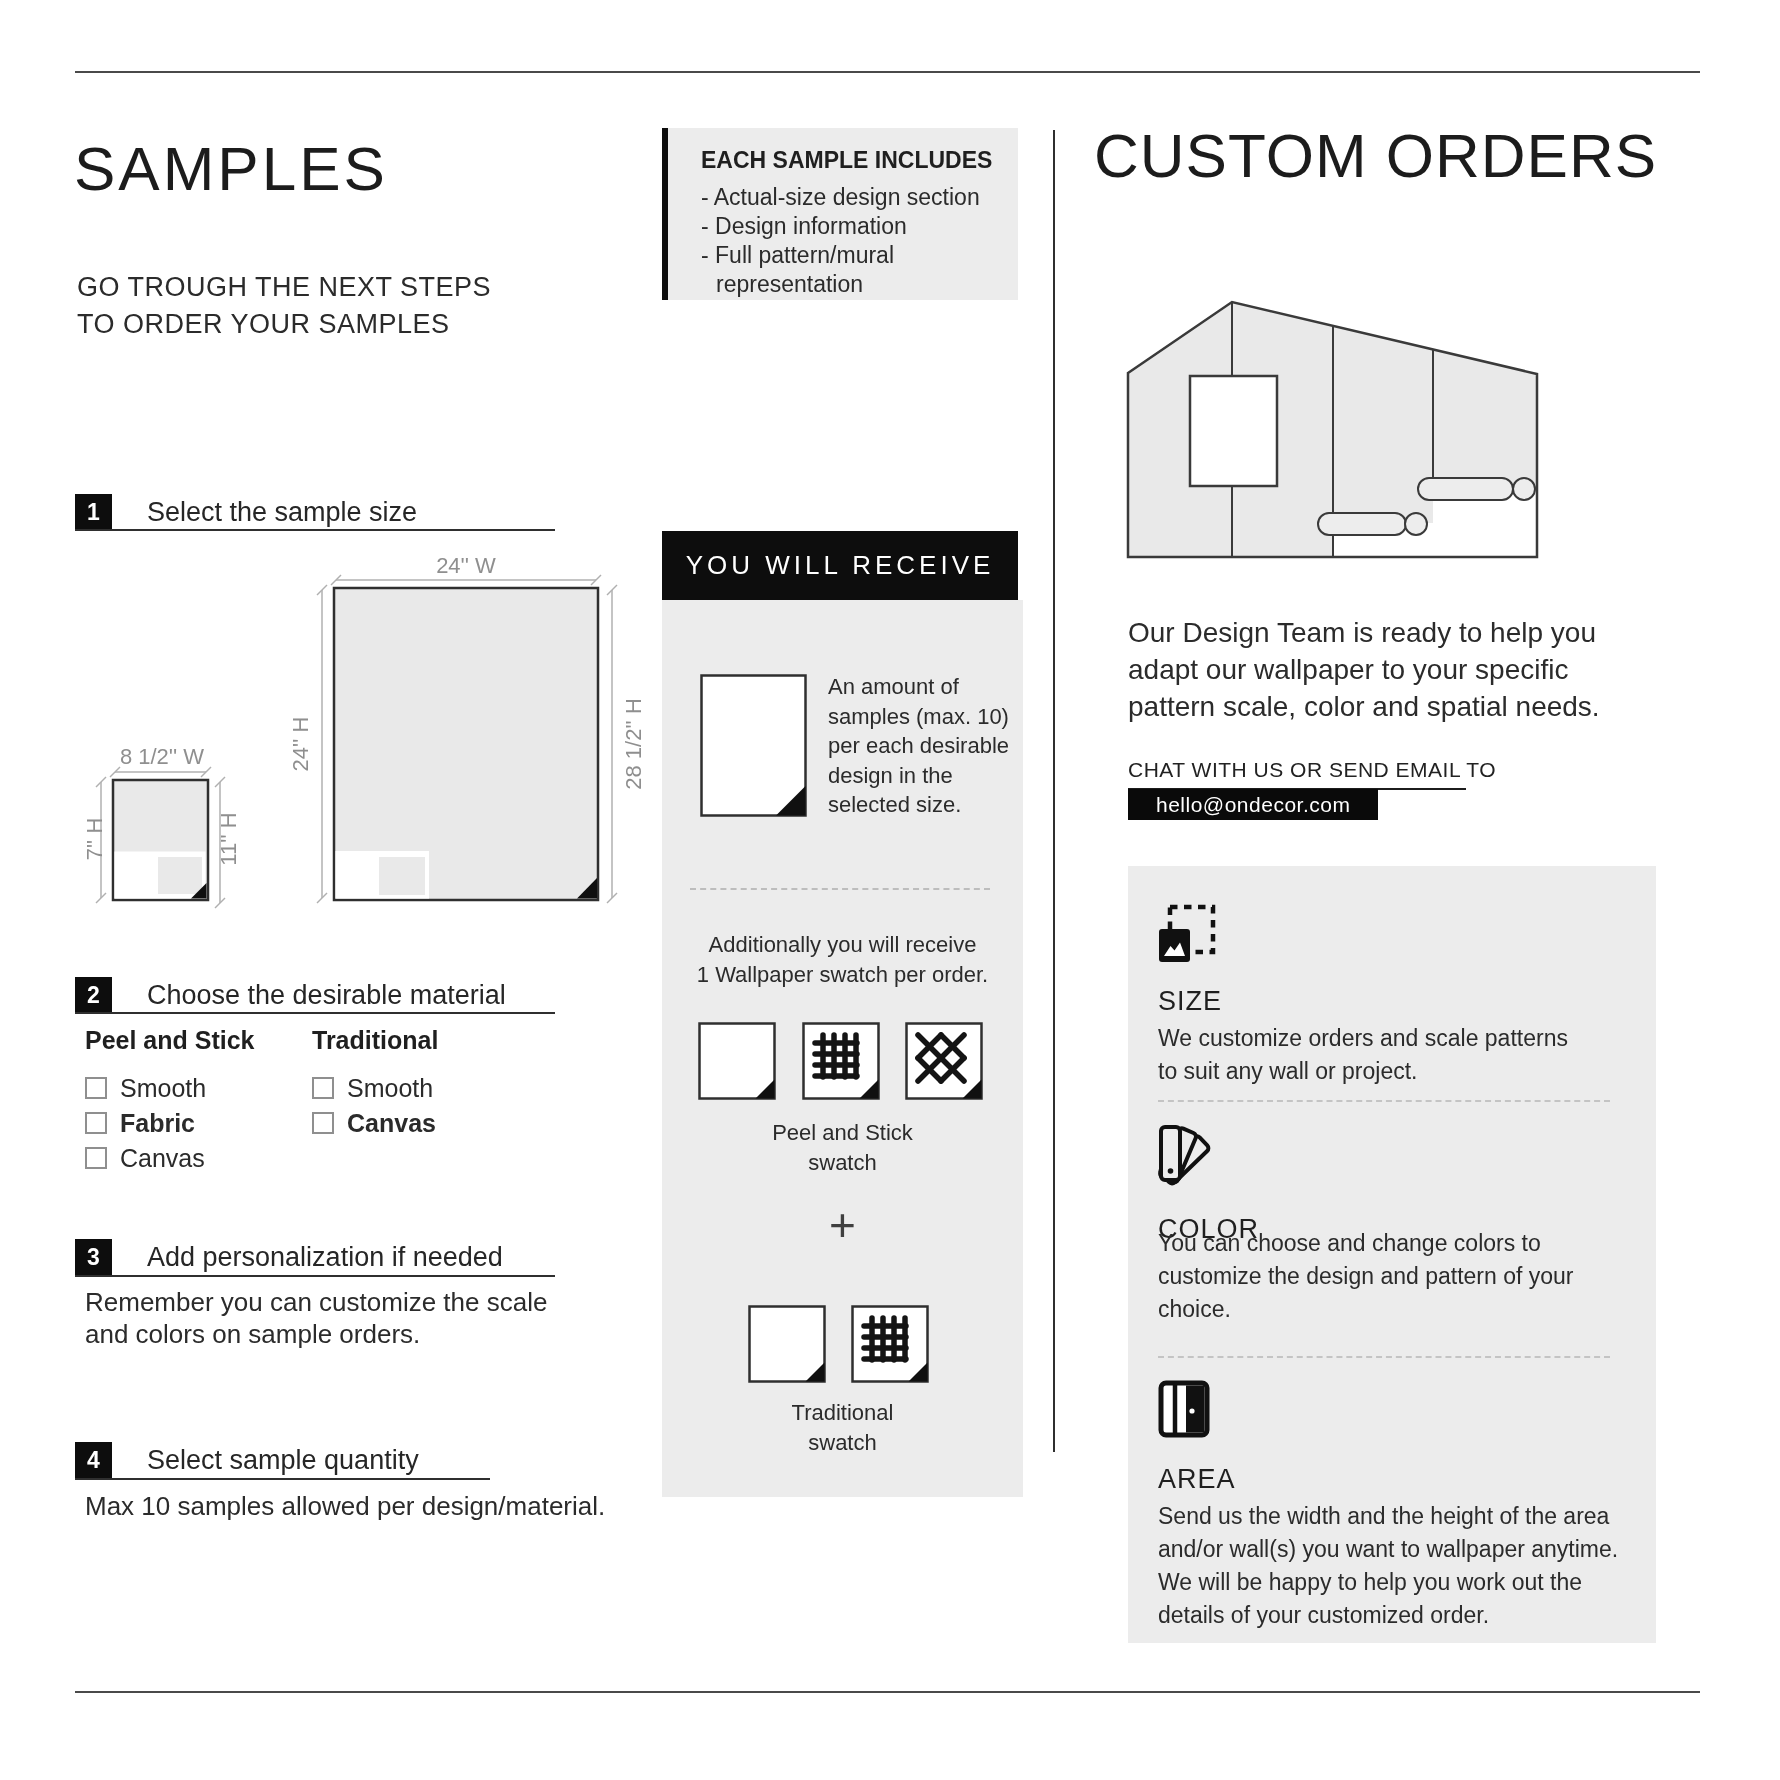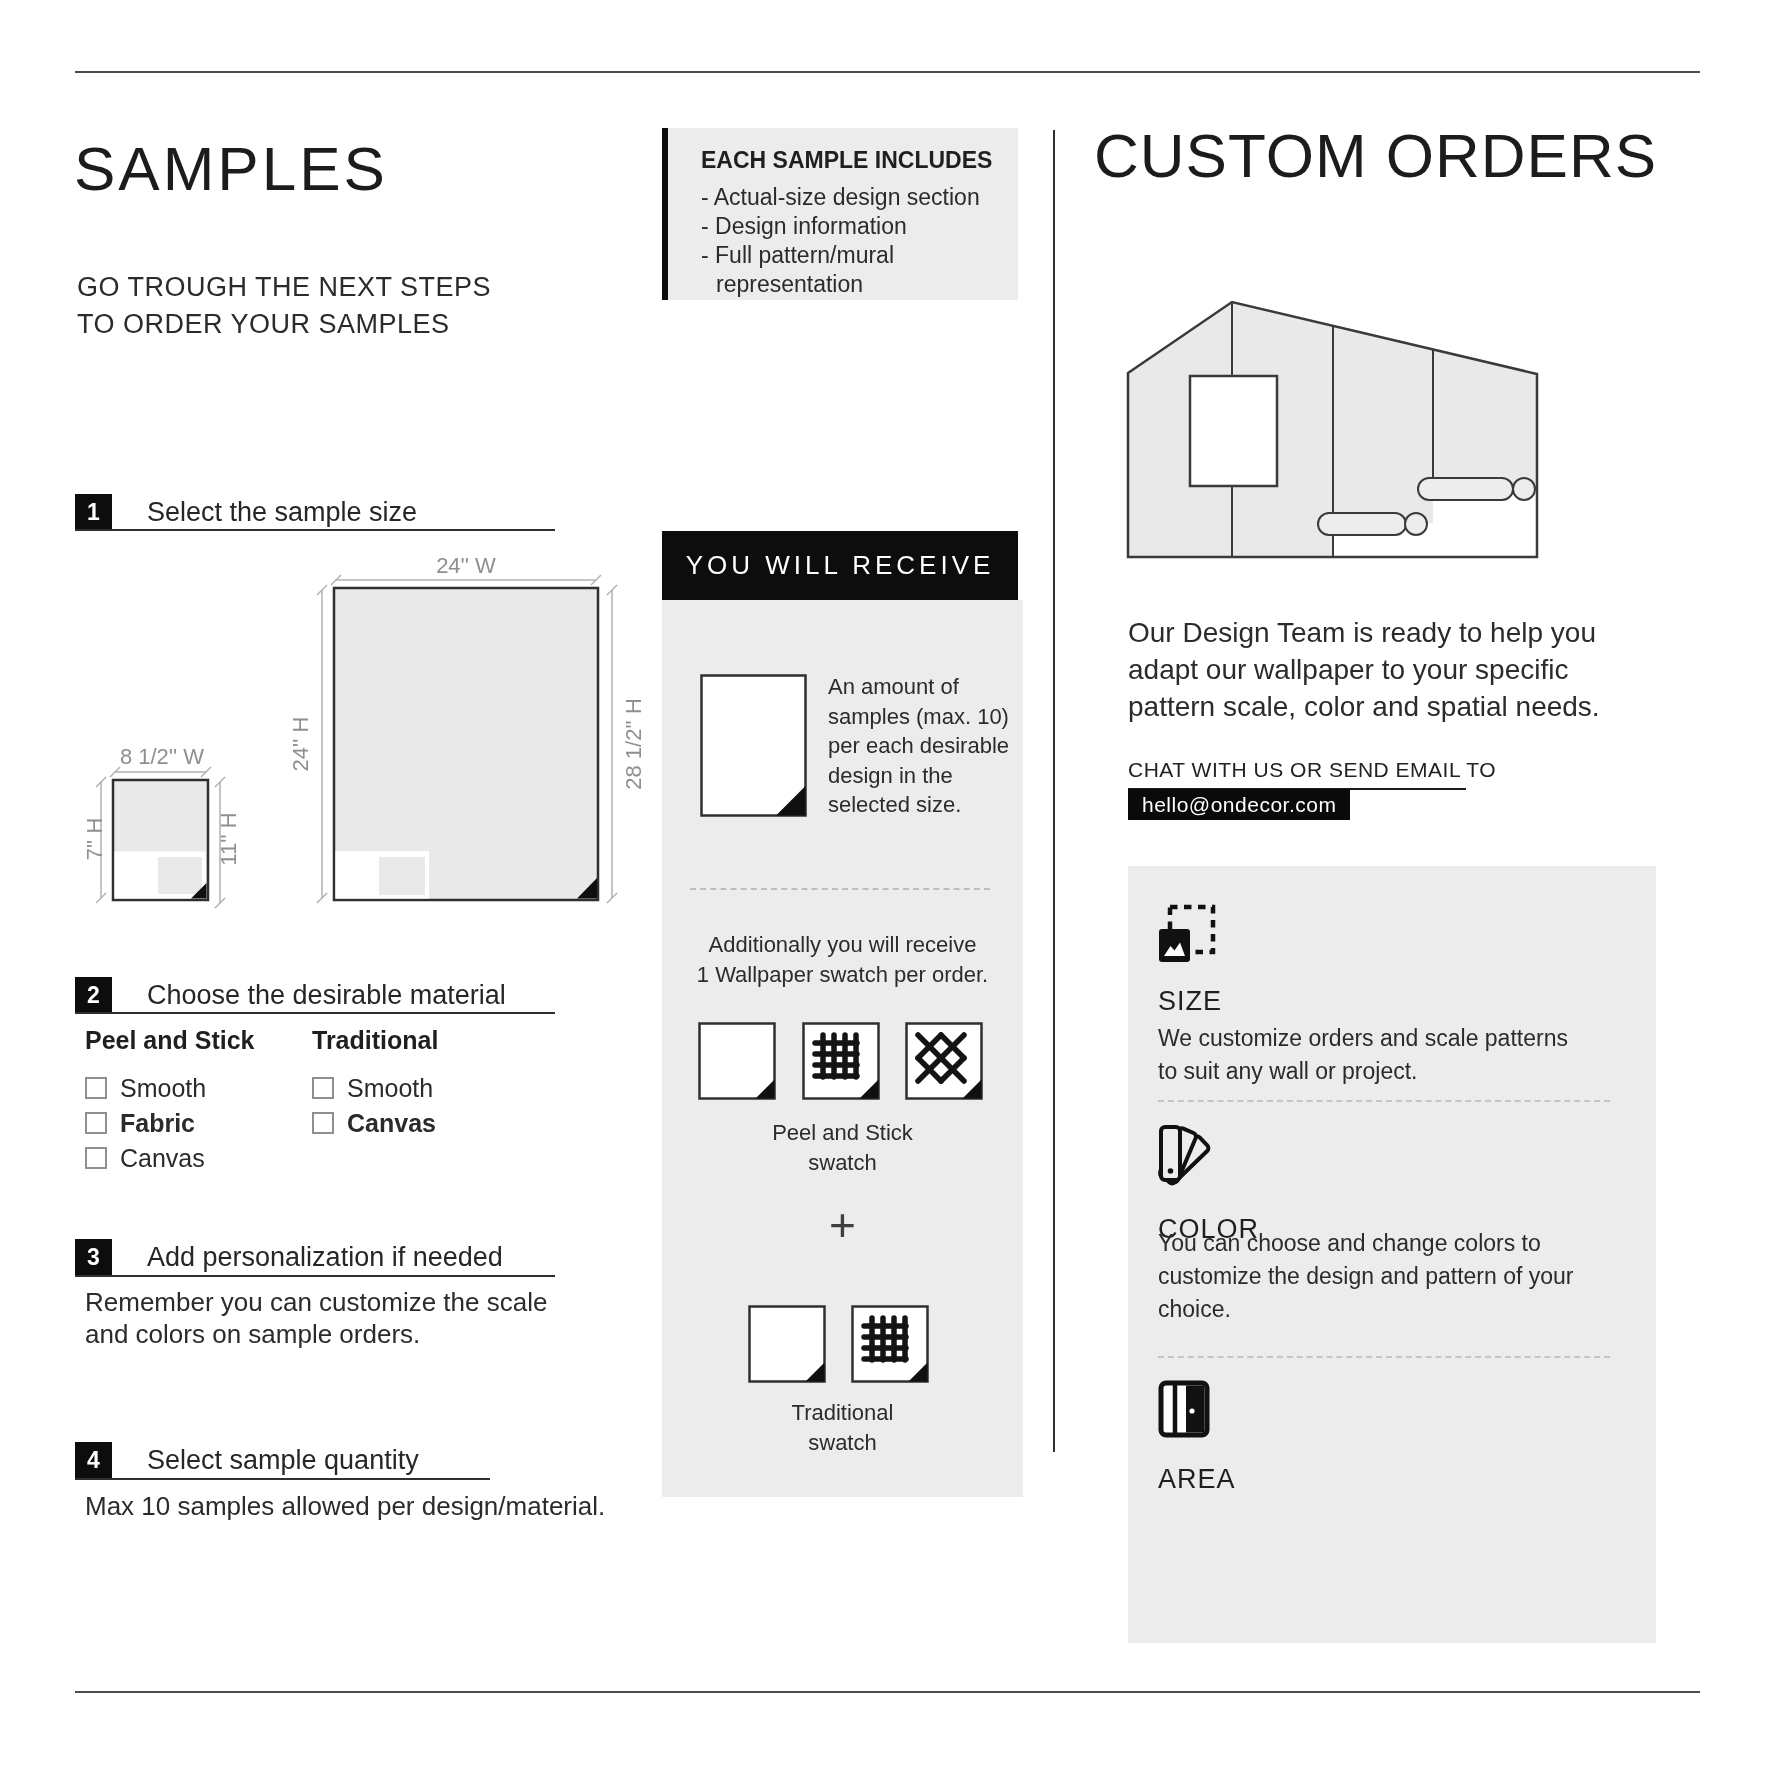--- a/index.html
+++ b/index.html
@@ -74,21 +74,21 @@
   #caption-trad{position:absolute;left:0;top:798px;width:100%;text-align:center;font-size:22px;line-height:30px;}
 
   
   #custom-title{position:absolute;left:1094px;top:120px;margin:0;font-size:62px;font-weight:400;
                 letter-spacing:1px;color:#1c1c1c;white-space:nowrap;}
   #house{position:absolute;left:1126px;top:299px;}
   #custom-intro{position:absolute;left:1128px;top:614px;font-size:28px;line-height:37px;}
   #chat-label{position:absolute;left:1128px;top:758px;font-size:21px;letter-spacing:.5px;color:#222222;}
   #chat-underline{position:absolute;left:1128px;top:788px;width:338px;height:2px;background:#1c1c1c;}
   #email-badge{position:absolute;left:1128px;top:789px;height:31px;line-height:31px;background:#0a0a0a;
-               color:#ffffff;font-size:21px;padding:0 14px;letter-spacing:.5px;}
+               color:#ffffff;font-size:21px;padding:0 28px;letter-spacing:.5px;}
   #panel{position:absolute;left:1128px;top:866px;width:528px;height:777px;background:#ececec;}
   .sec-icon{position:absolute;left:30px;}
   #size-icon{top:38px;} #color-icon{top:258px;} #area-icon{top:514px;}
   .sec-title{position:absolute;left:30px;font-size:27px;letter-spacing:1px;color:#1f1f1f;}
   #size-title{top:120px;} #color-title{top:348px;} #area-title{top:598px;}
   .sec-text{position:absolute;left:30px;font-size:23px;line-height:33px;color:#2b2b2b;}
   #size-text{top:156px;} #color-text{top:361px;} #area-text{top:634px;}
   .panel-sep{position:absolute;left:30px;width:452px;border-top:2px dashed #c4c4c4;}
   #psep1{top:234px;} #psep2{top:490px;}
 </style>
@@ -331,15 +331,19 @@
 choice.</div>
     <div class="panel-sep" id="psep2"></div>
 
     <svg class="sec-icon" id="area-icon" width="52" height="58" viewBox="0 0 52 58">
       <rect x="3" y="3" width="46" height="52" rx="5" fill="#ffffff" stroke="#111111" stroke-width="5"></rect>
       <line x1="17" y1="4" x2="17" y2="54" stroke="#111111" stroke-width="4.5"></line>
       <rect x="28" y="5.5" width="18.5" height="47" fill="#111111"></rect>
       <circle cx="34" cy="31" r="2.6" fill="#ffffff"></circle>
     </svg>
     <div class="sec-title" id="area-title">AREA</div>
+    <div class="sec-text pre" id="area-text">Send us the width and the height of the area
+and/or wall(s) you want to wallpaper anytime.
+We will be happy to help you work out the
+details of your customized order.</div>
   </div>
 
 </div>
 
 </body></html>

